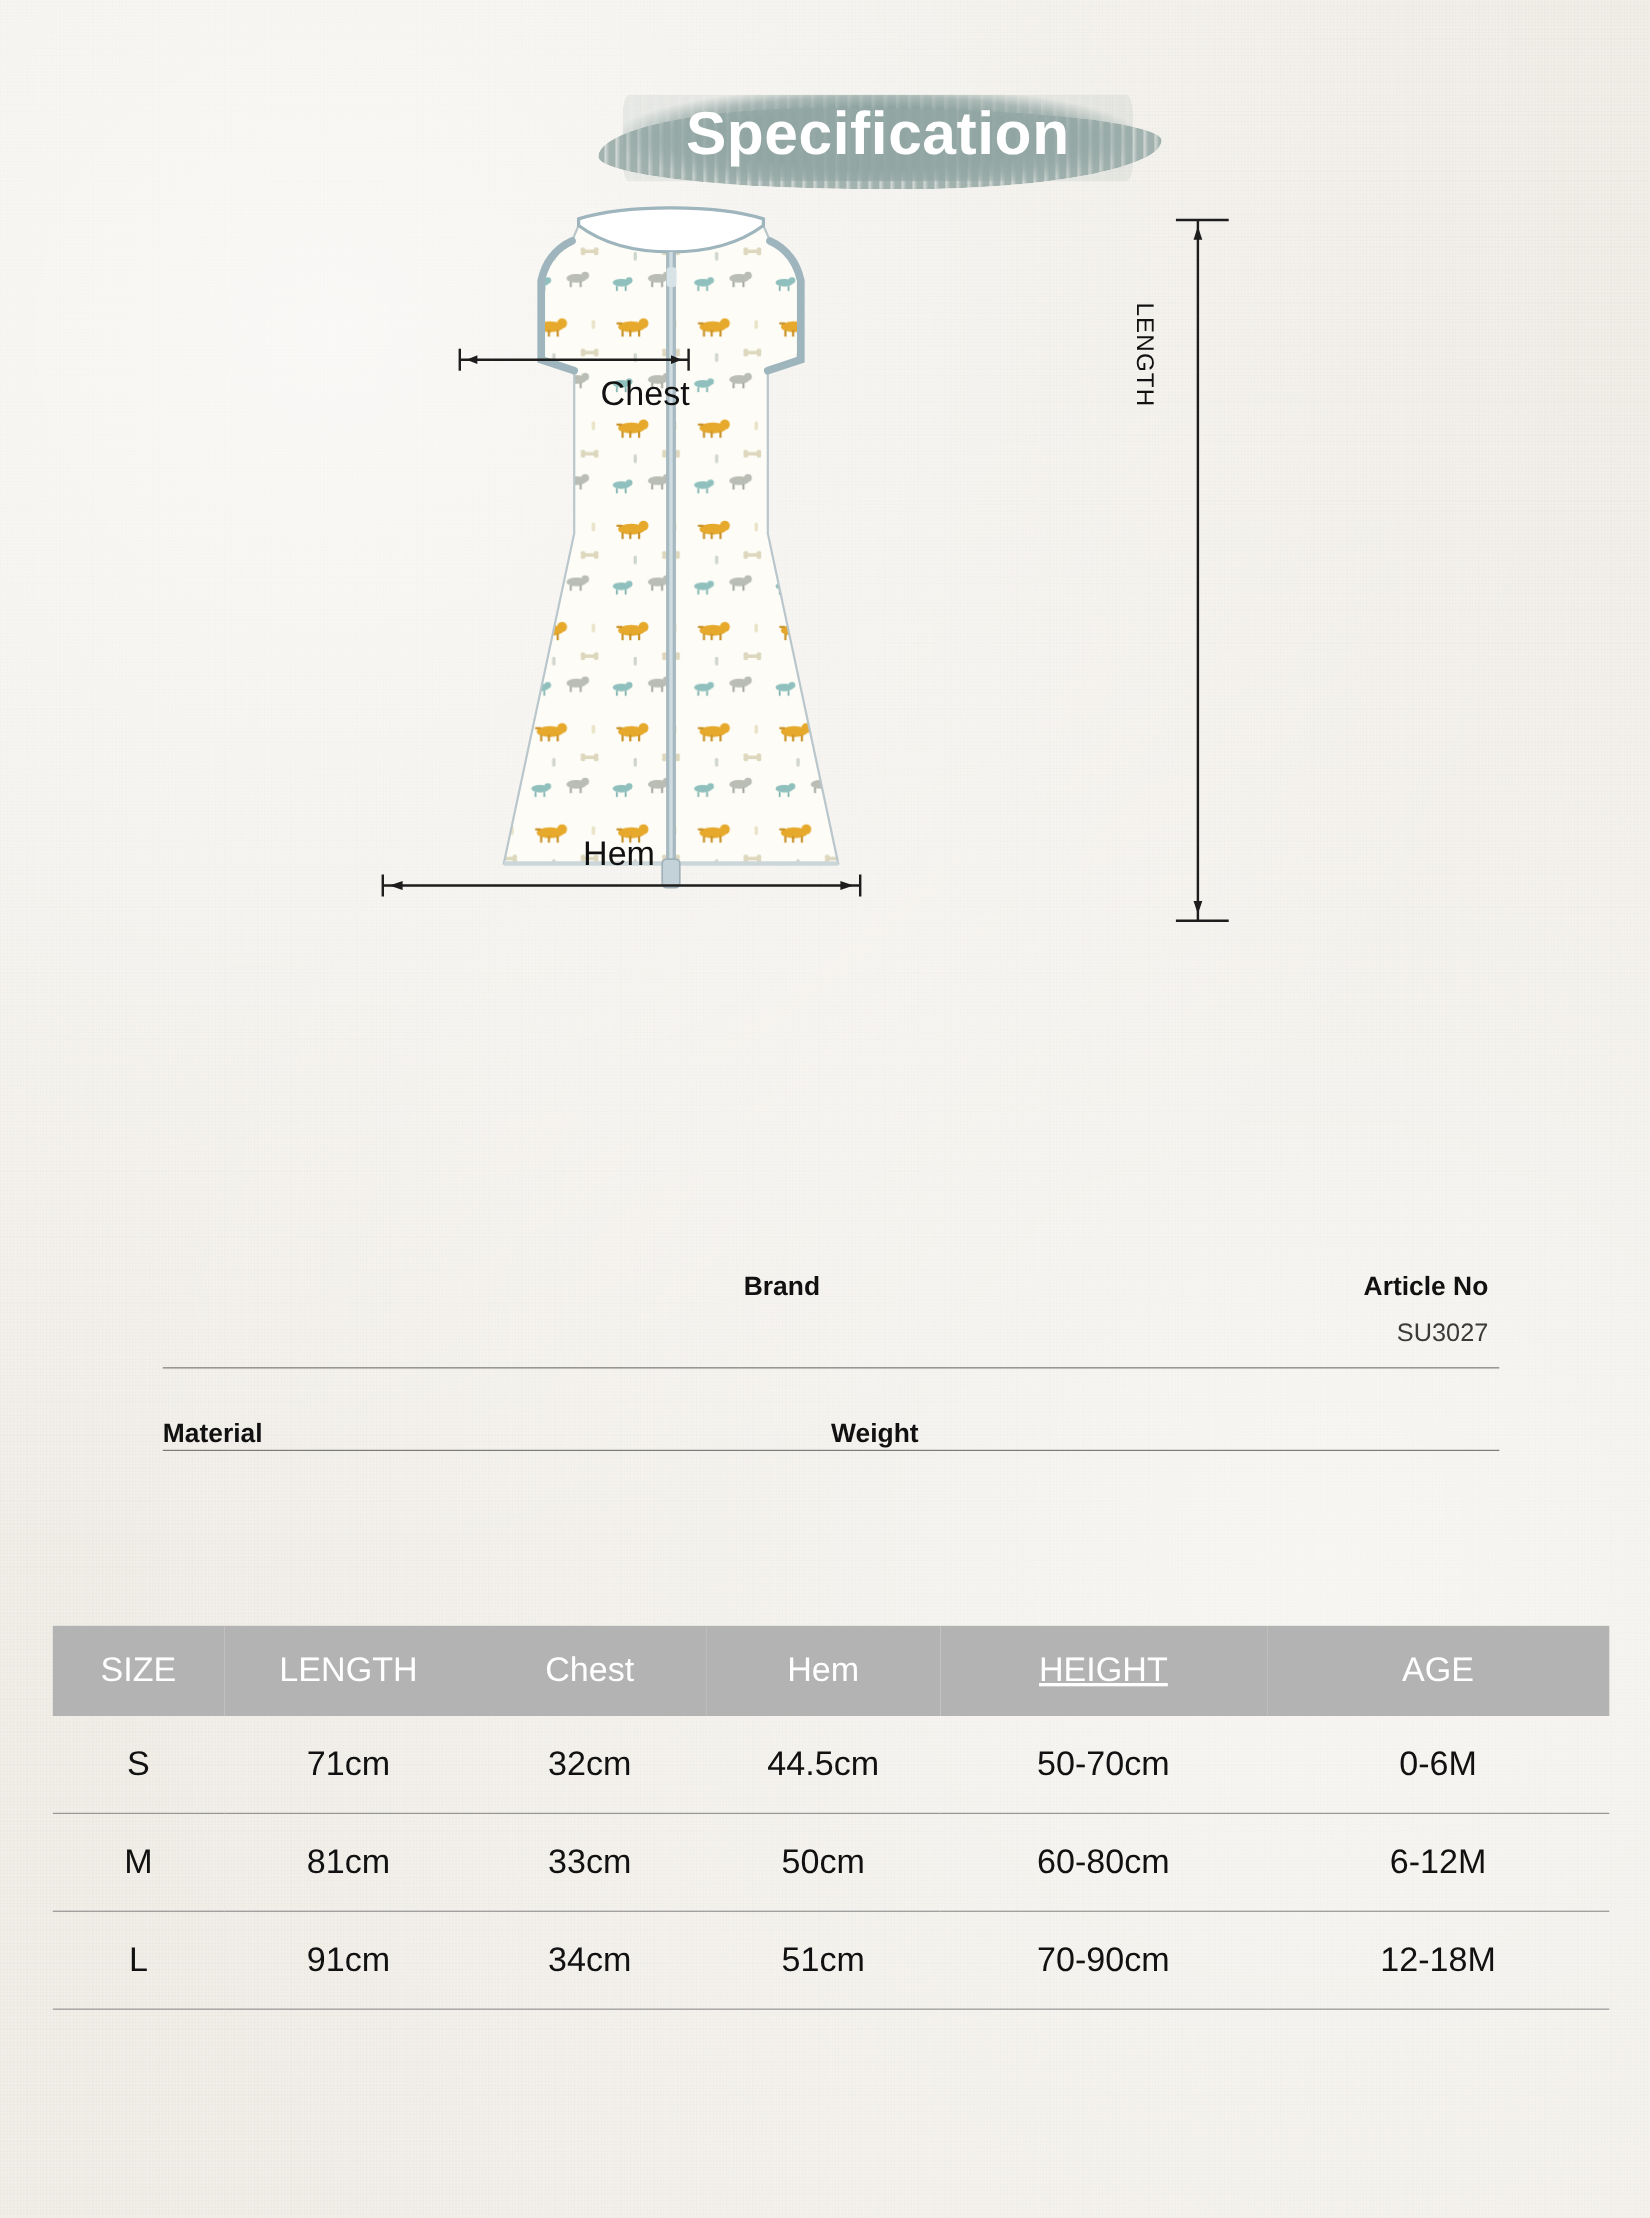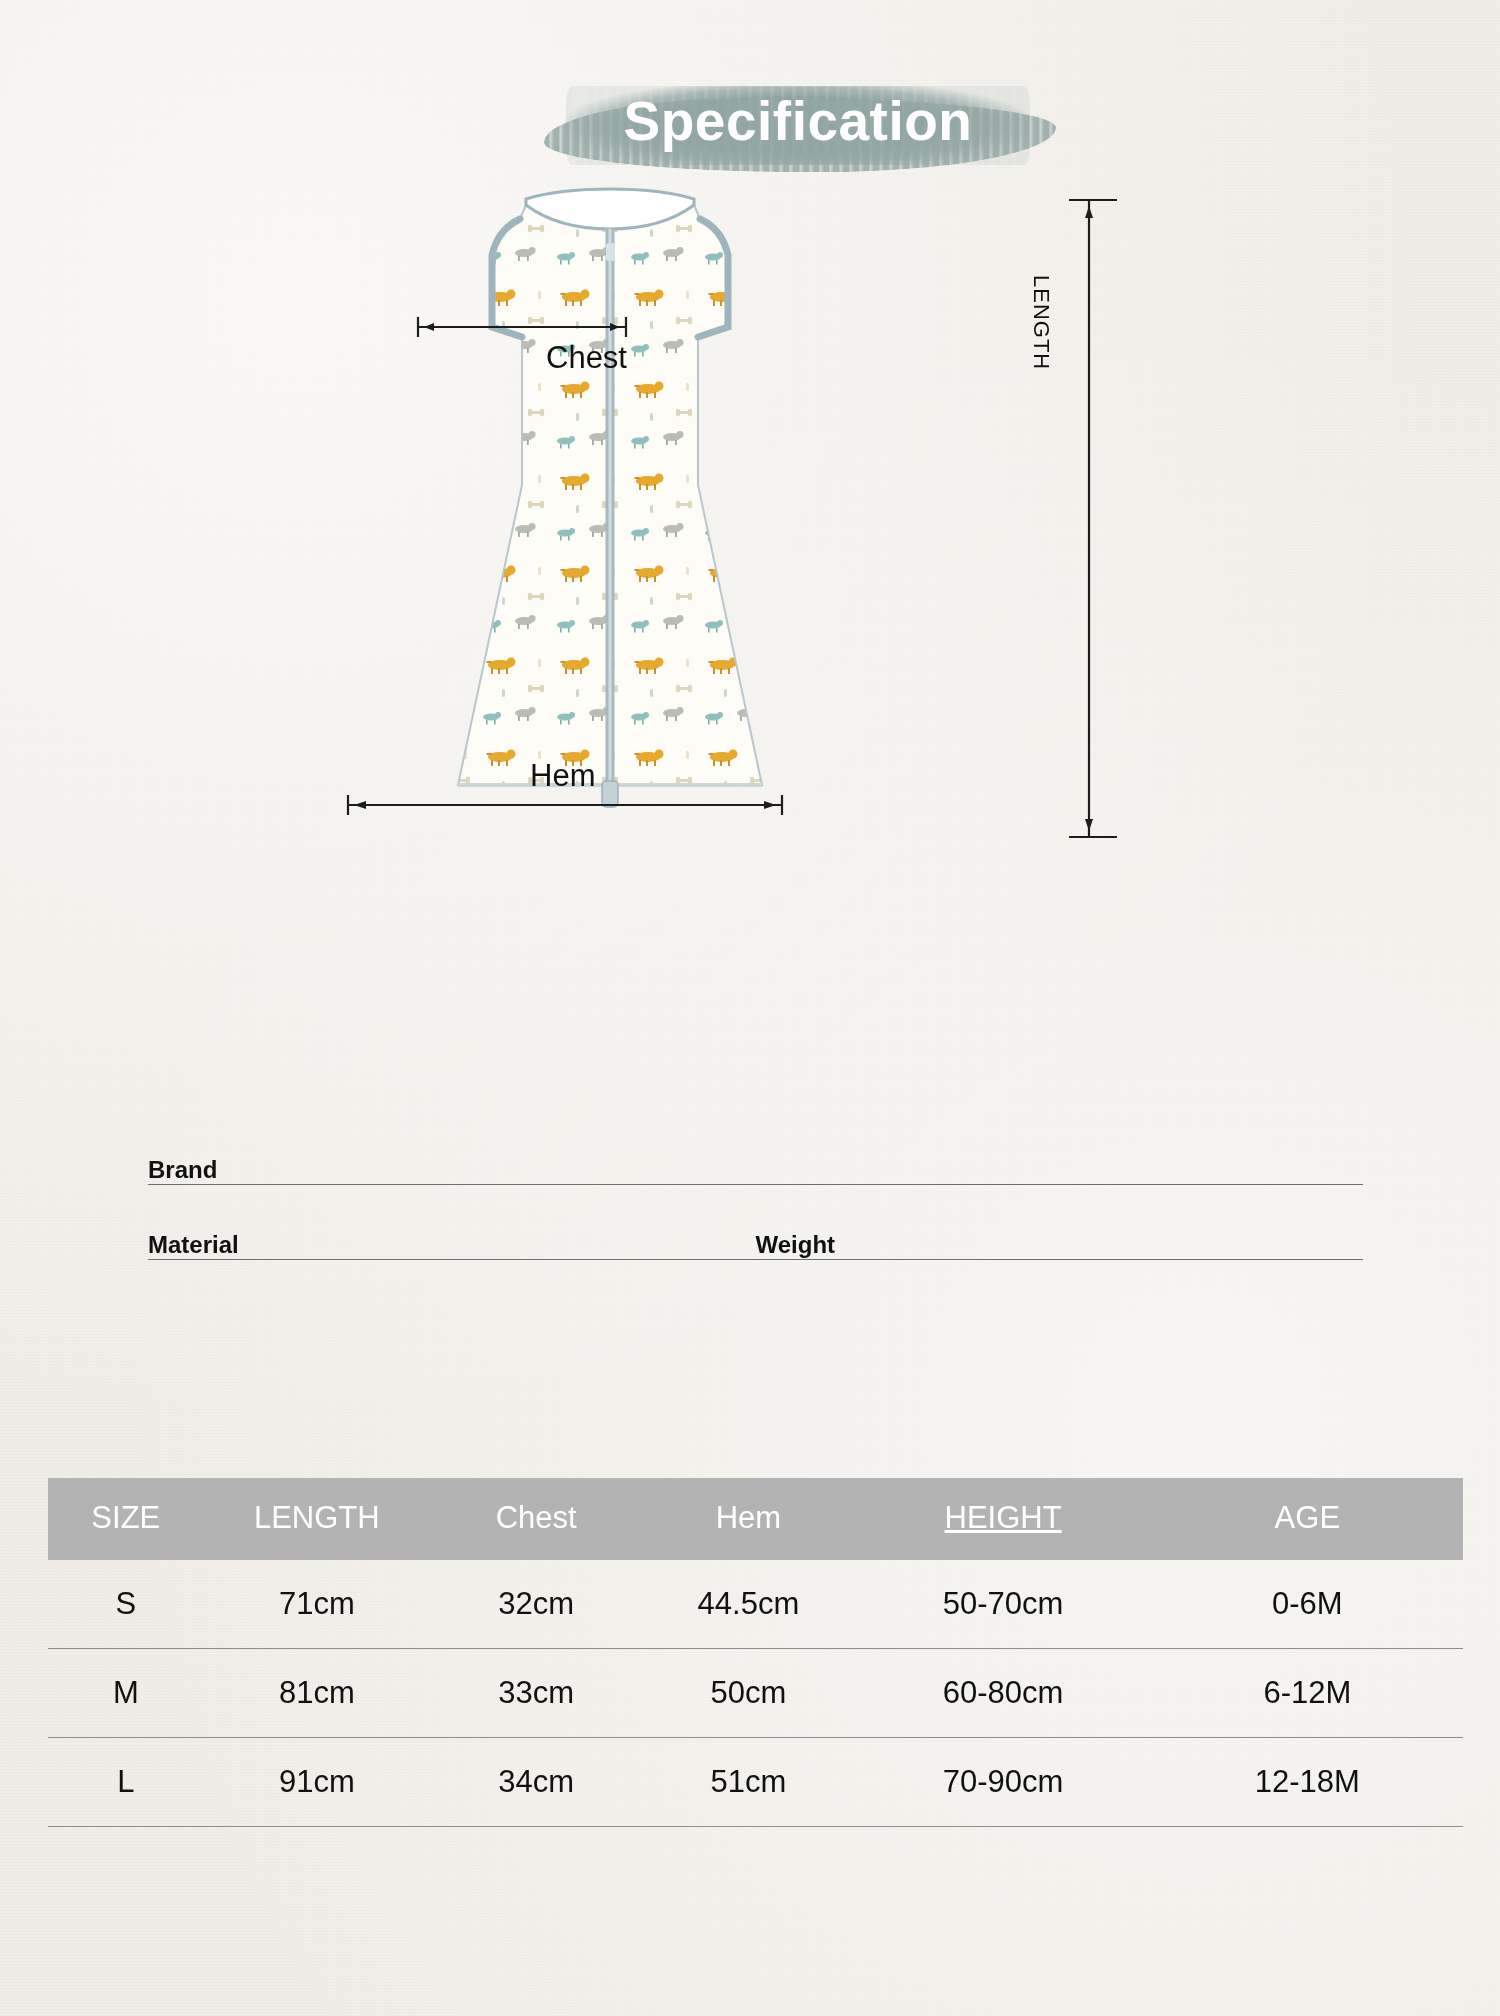--- a/index.html
+++ b/index.html
@@ -124,21 +124,21 @@
   .info {
     position: absolute;
     top: 1140px;
     left: 148px;
     width: 1215px;
   }
   .info-row {
     display: flex;
     border-bottom: 1.5px solid #6f6f6f;
   }
-  .info-row.first { border-bottom: 1.5px solid #6f6f6f; }
+  .info-row.first { border-bottom: 1.5px solid #6f6f6f; text-align: right; }
   .info-cell { width: 50%; box-sizing: border-box; padding-right: 10px; }
   .info-label {
     font-size: 24px;
     font-weight: bold;
     color: #111;
     padding-top: 16px;
   }
   .info-value {
     font-size: 23px;
     color: #3b3b3b;
@@ -278,20 +278,24 @@
       <polygon points="34,10 30,22 38,22" fill="#1d1d1d" stroke="none"></polygon>
       <polygon points="34,635 30,623 38,623" fill="#1d1d1d" stroke="none"></polygon>
     </g>
   </svg>
   <div class="length-label">LENGTH</div>
 
   <div class="info">
     <div class="info-row first">
       <div class="info-cell">
         <div class="info-label">Brand</div>
+      </div>
+      <div class="info-cell">
+        <div class="info-label">Article No</div>
+        <div class="info-value">SU3027</div>
       </div>
     </div>
     <div class="info-spacer"></div>
     <div class="info-row">
       <div class="info-cell">
         <div class="info-label">Material</div>
       </div>
       <div class="info-cell">
         <div class="info-label">Weight</div>
       </div>

